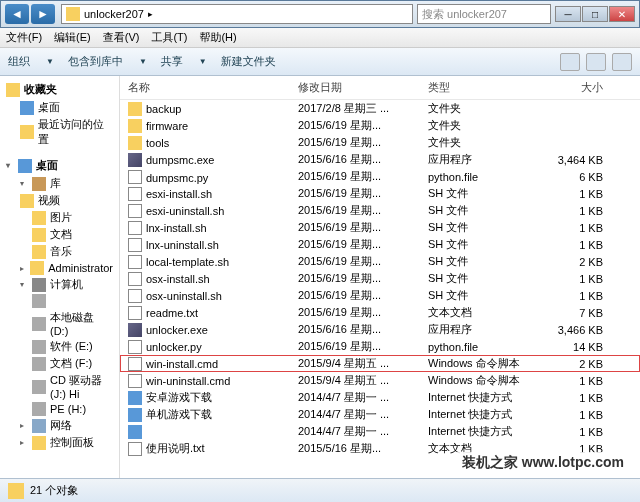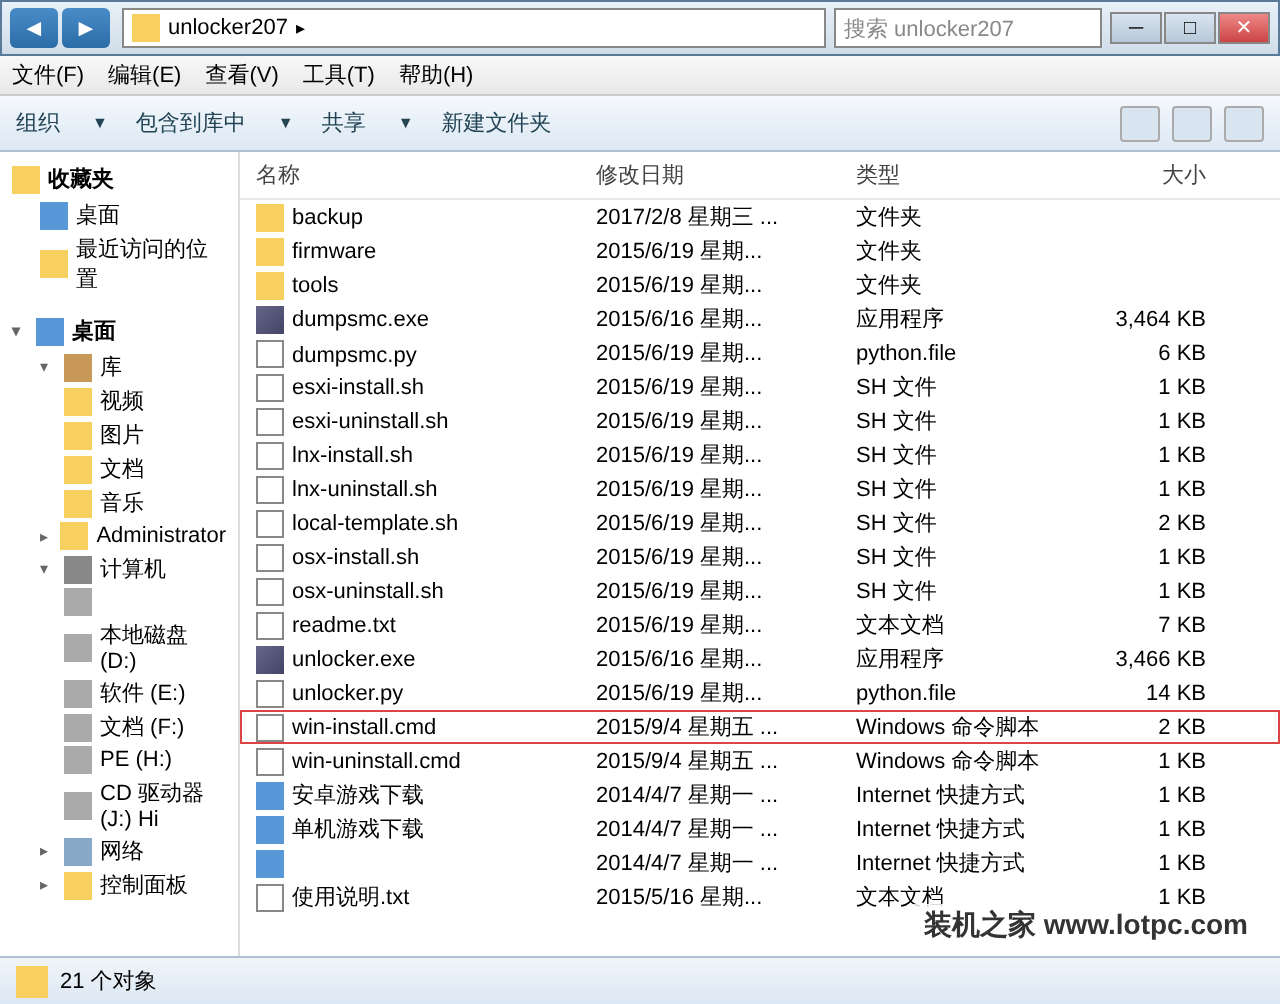--- a/index.html
+++ b/index.html
@@ -127,21 +127,21 @@
       <div class="side-hdr">
           <span class="tri">▾</span>
           <span class="side-icon si-desk"></span>
           <span>桌面</span>
         </div>
       <div class="side-item">
           <span class="tri">▾</span>
           <span class="side-icon si-lib"></span>
           <span>库</span>
         </div>
-      <div class="side-item" style="padding-left:32px">
+      <div class="side-item" style="padding-left:20px">
           <span class="side-icon si-fold"></span>
           <span>视频</span>
         </div>
       <div class="side-item" style="padding-left:32px">
           <span class="side-icon si-fold"></span>
           <span>图片</span>
         </div>
       <div class="side-item" style="padding-left:32px">
           <span class="side-icon si-fold"></span>
           <span>文档</span>
@@ -170,25 +170,25 @@
       <div class="side-item" style="padding-left:32px">
           <span class="side-icon si-disk"></span>
           <span>软件 (E:)</span>
         </div>
       <div class="side-item" style="padding-left:32px">
           <span class="side-icon si-disk"></span>
           <span>文档 (F:)</span>
         </div>
       <div class="side-item" style="padding-left:32px">
           <span class="side-icon si-disk"></span>
+          <span>CD 驱动器 (J:) Hi</span>
+        </div>
+      <div class="side-item" style="padding-left:32px">
+          <span class="side-icon si-disk"></span>
           <span>PE (H:)</span>
-        </div>
-      <div class="side-item" style="padding-left:32px">
-          <span class="side-icon si-disk"></span>
-          <span>CD 驱动器 (J:) Hi</span>
         </div>
       <div class="side-item">
           <span class="tri">▸</span>
           <span class="side-icon si-net"></span>
           <span>网络</span>
         </div>
       <div class="side-item">
           <span class="tri">▸</span>
           <span class="side-icon"></span>
           <span>控制面板</span>

